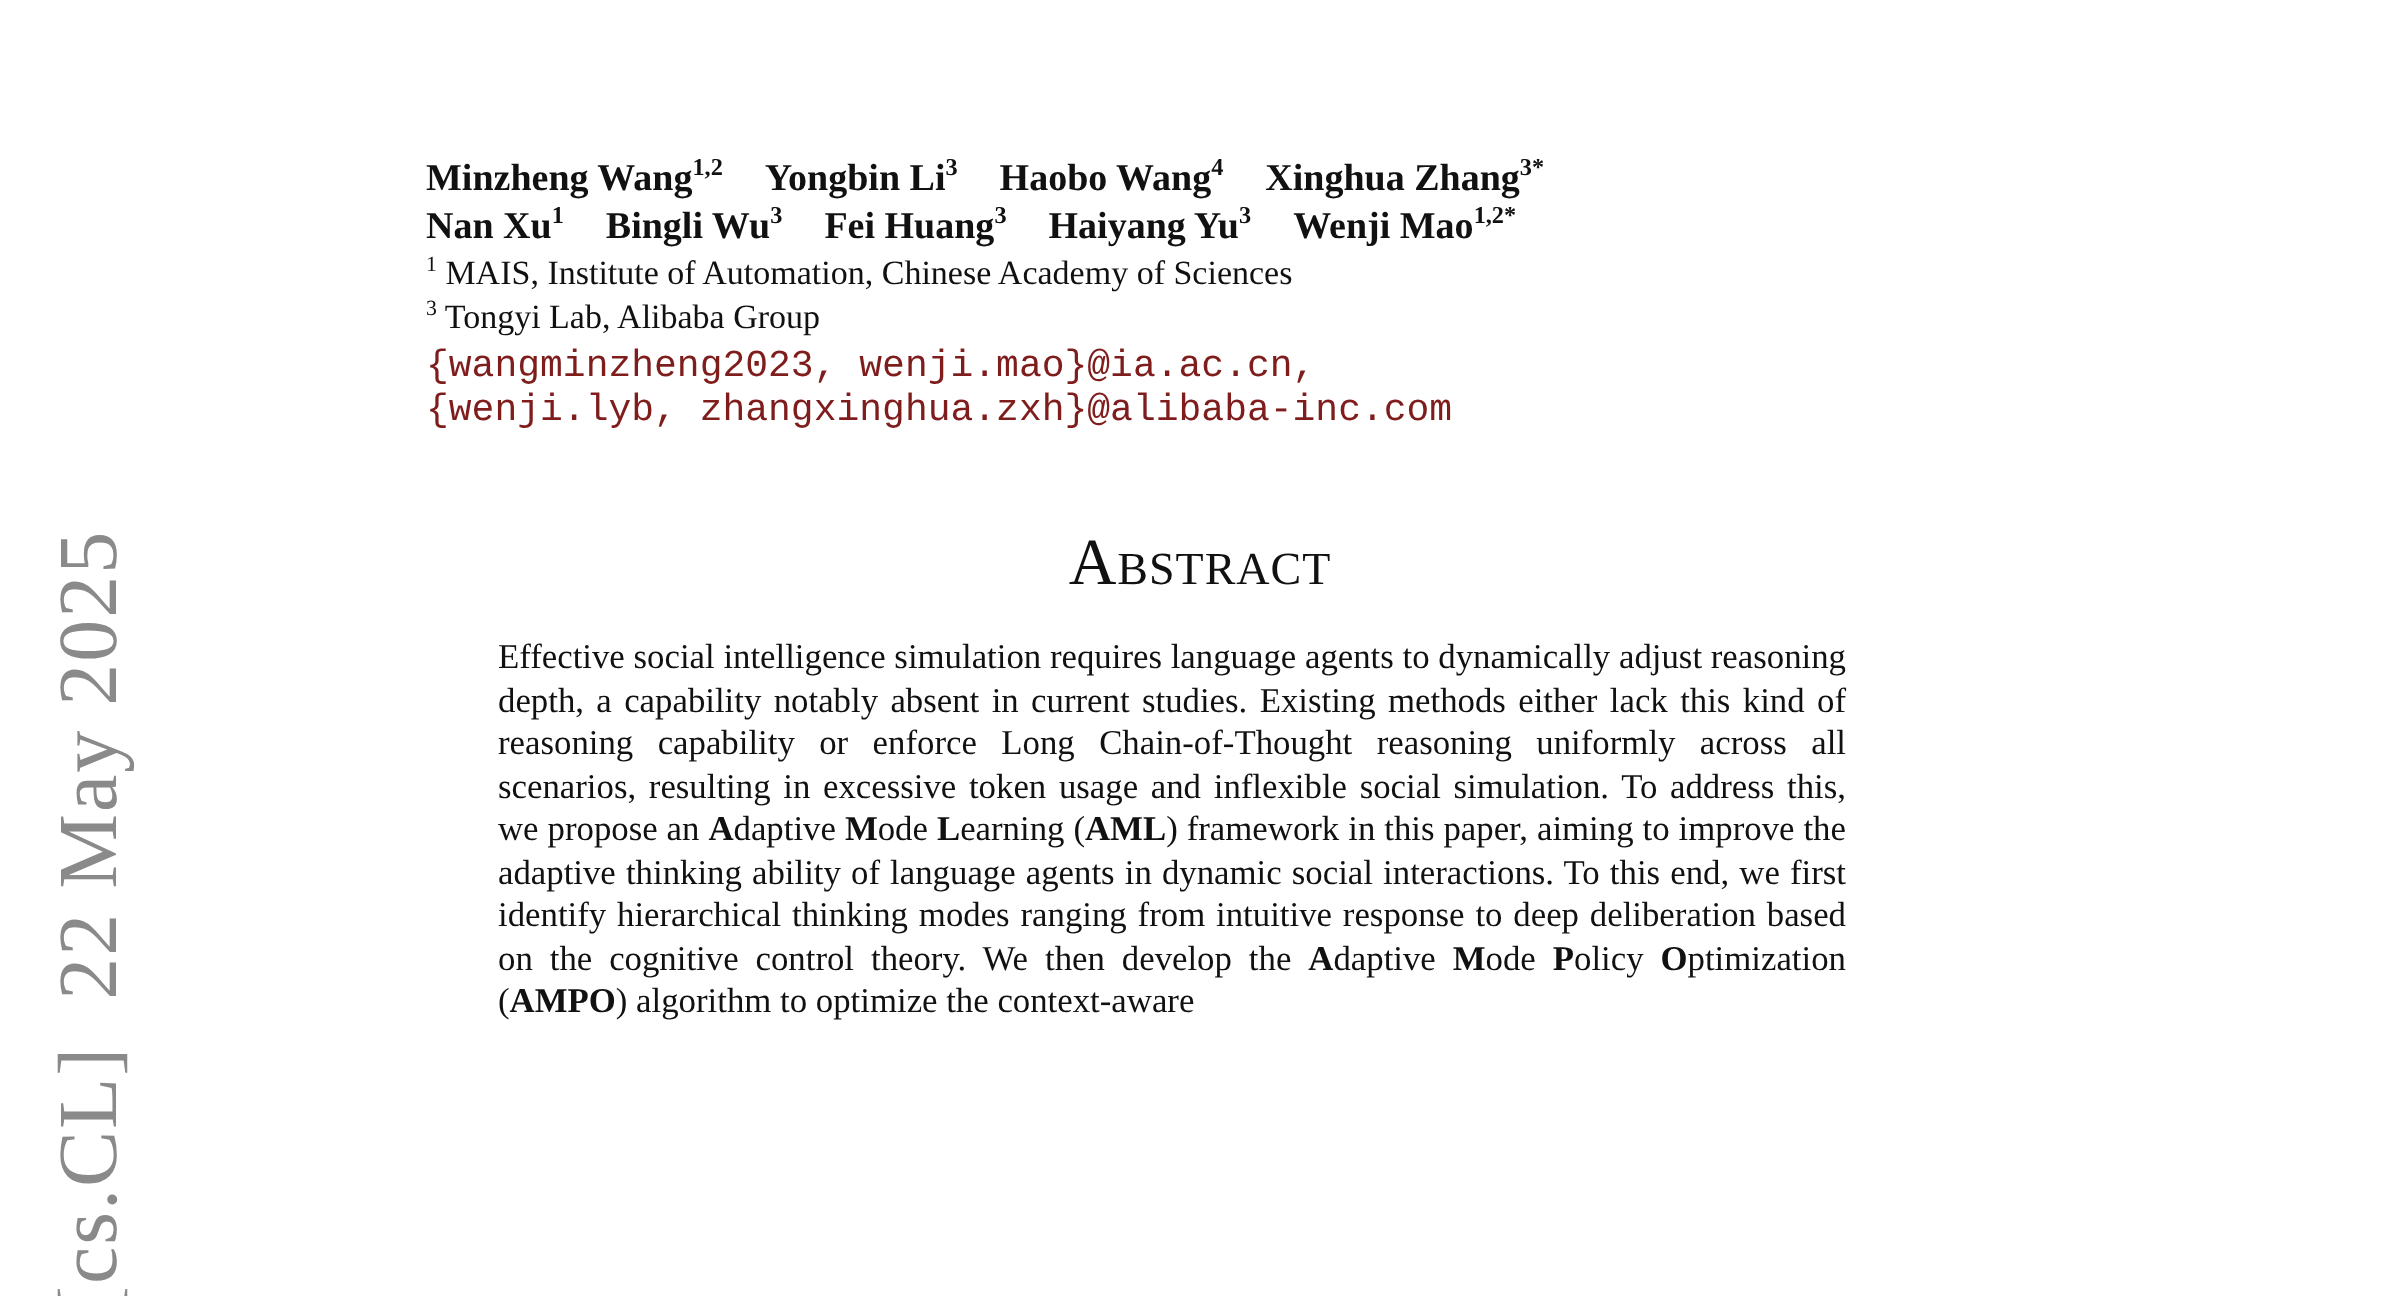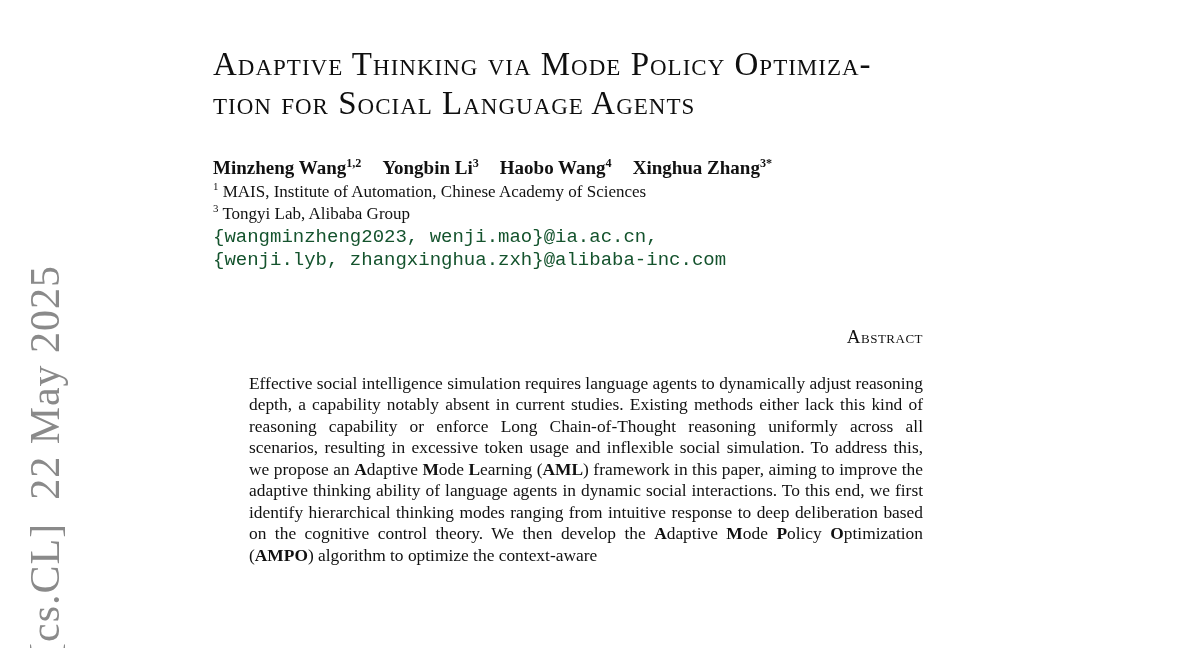--- a/index.html
+++ b/index.html
@@ -62,54 +62,51 @@
     margin-top: 1px;
     font-size: 17px;
     line-height: 22.4px;
   }
 
   .emails {
     margin-top: 1px;
     font-family: "Liberation Mono", monospace;
     font-size: 19px;
     line-height: 22.3px;
-    color: #14532d;
+    color: #7f1d1d;
   }
 
   .abstract-heading {
     margin: 51px 112px 0 64px;
-    text-align: right;
-    font-size: 19px;
+    text-align: center;
+    font-size: 33px;
     line-height: 30px;
     font-variant: small-caps;
     letter-spacing: 0.5px;
   }
 
   .abstract-body {
     margin: 21px 112px 0 36px;
     font-size: 17.4px;
     line-height: 21.5px;
     text-align: justify;
   }
   .abstract-body b { font-weight: bold; }
 </style>
 </head>
 <body>
 
 <div class="watermark">[cs.CL]  22 May 2025</div>
 
 <div class="page">
 
-  <div class="title">
-    <div class="title-line">Adaptive Thinking via Mode Policy Optimiza-</div>
-    <div class="title-line">tion for Social Language Agents</div>
-  </div>
 
   <div class="authors">
     <div class="authors-line"><span class="author">Minzheng Wang<sup>1,2</sup></span><span class="author">Yongbin Li<sup>3</sup></span><span class="author">Haobo Wang<sup>4</sup></span><span class="author">Xinghua Zhang<sup>3*</sup></span></div>
+    <div class="authors-line"><span class="author">Nan Xu<sup>1</sup></span><span class="author">Bingli Wu<sup>3</sup></span><span class="author">Fei Huang<sup>3</sup></span><span class="author">Haiyang Yu<sup>3</sup></span><span class="author">Wenji Mao<sup>1,2*</sup></span></div>
   </div>
 
   <div class="affiliations">
       <div><sup>1</sup> MAIS, Institute of Automation, Chinese Academy of Sciences</div>
       <div><sup>3</sup> Tongyi Lab, Alibaba Group</div>
     </div>
 
   <div class="emails">
       <div>{wangminzheng2023, wenji.mao}@ia.ac.cn,</div>
       <div>{wenji.lyb, zhangxinghua.zxh}@alibaba-inc.com</div>

